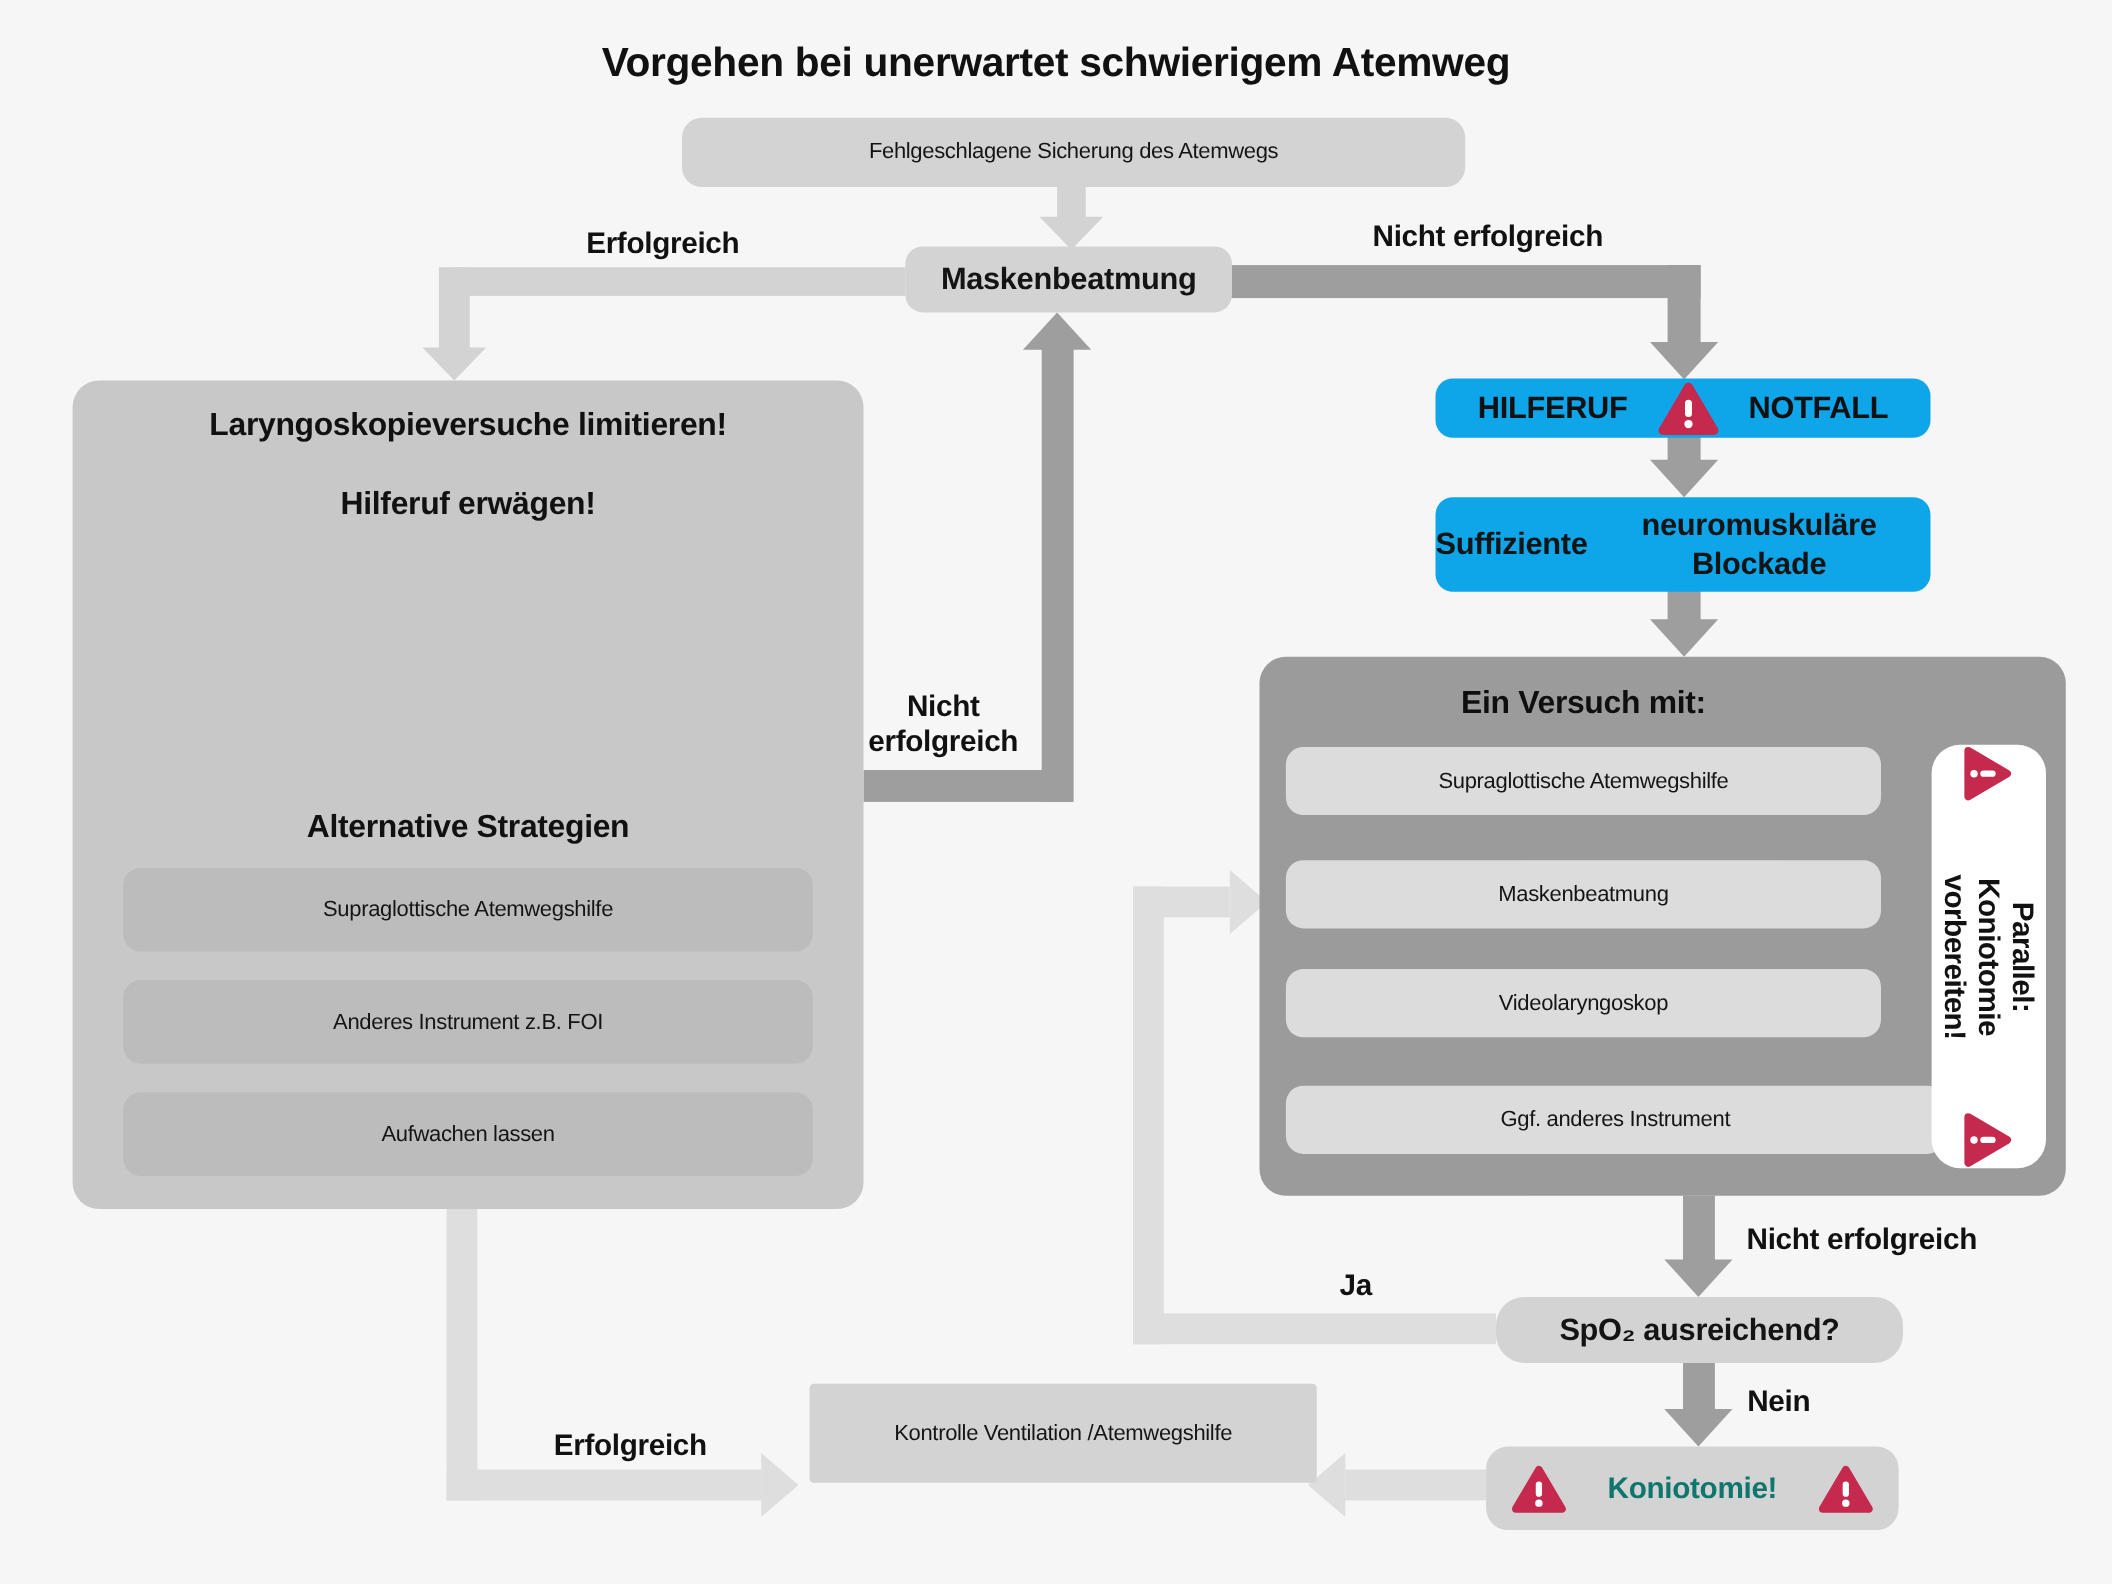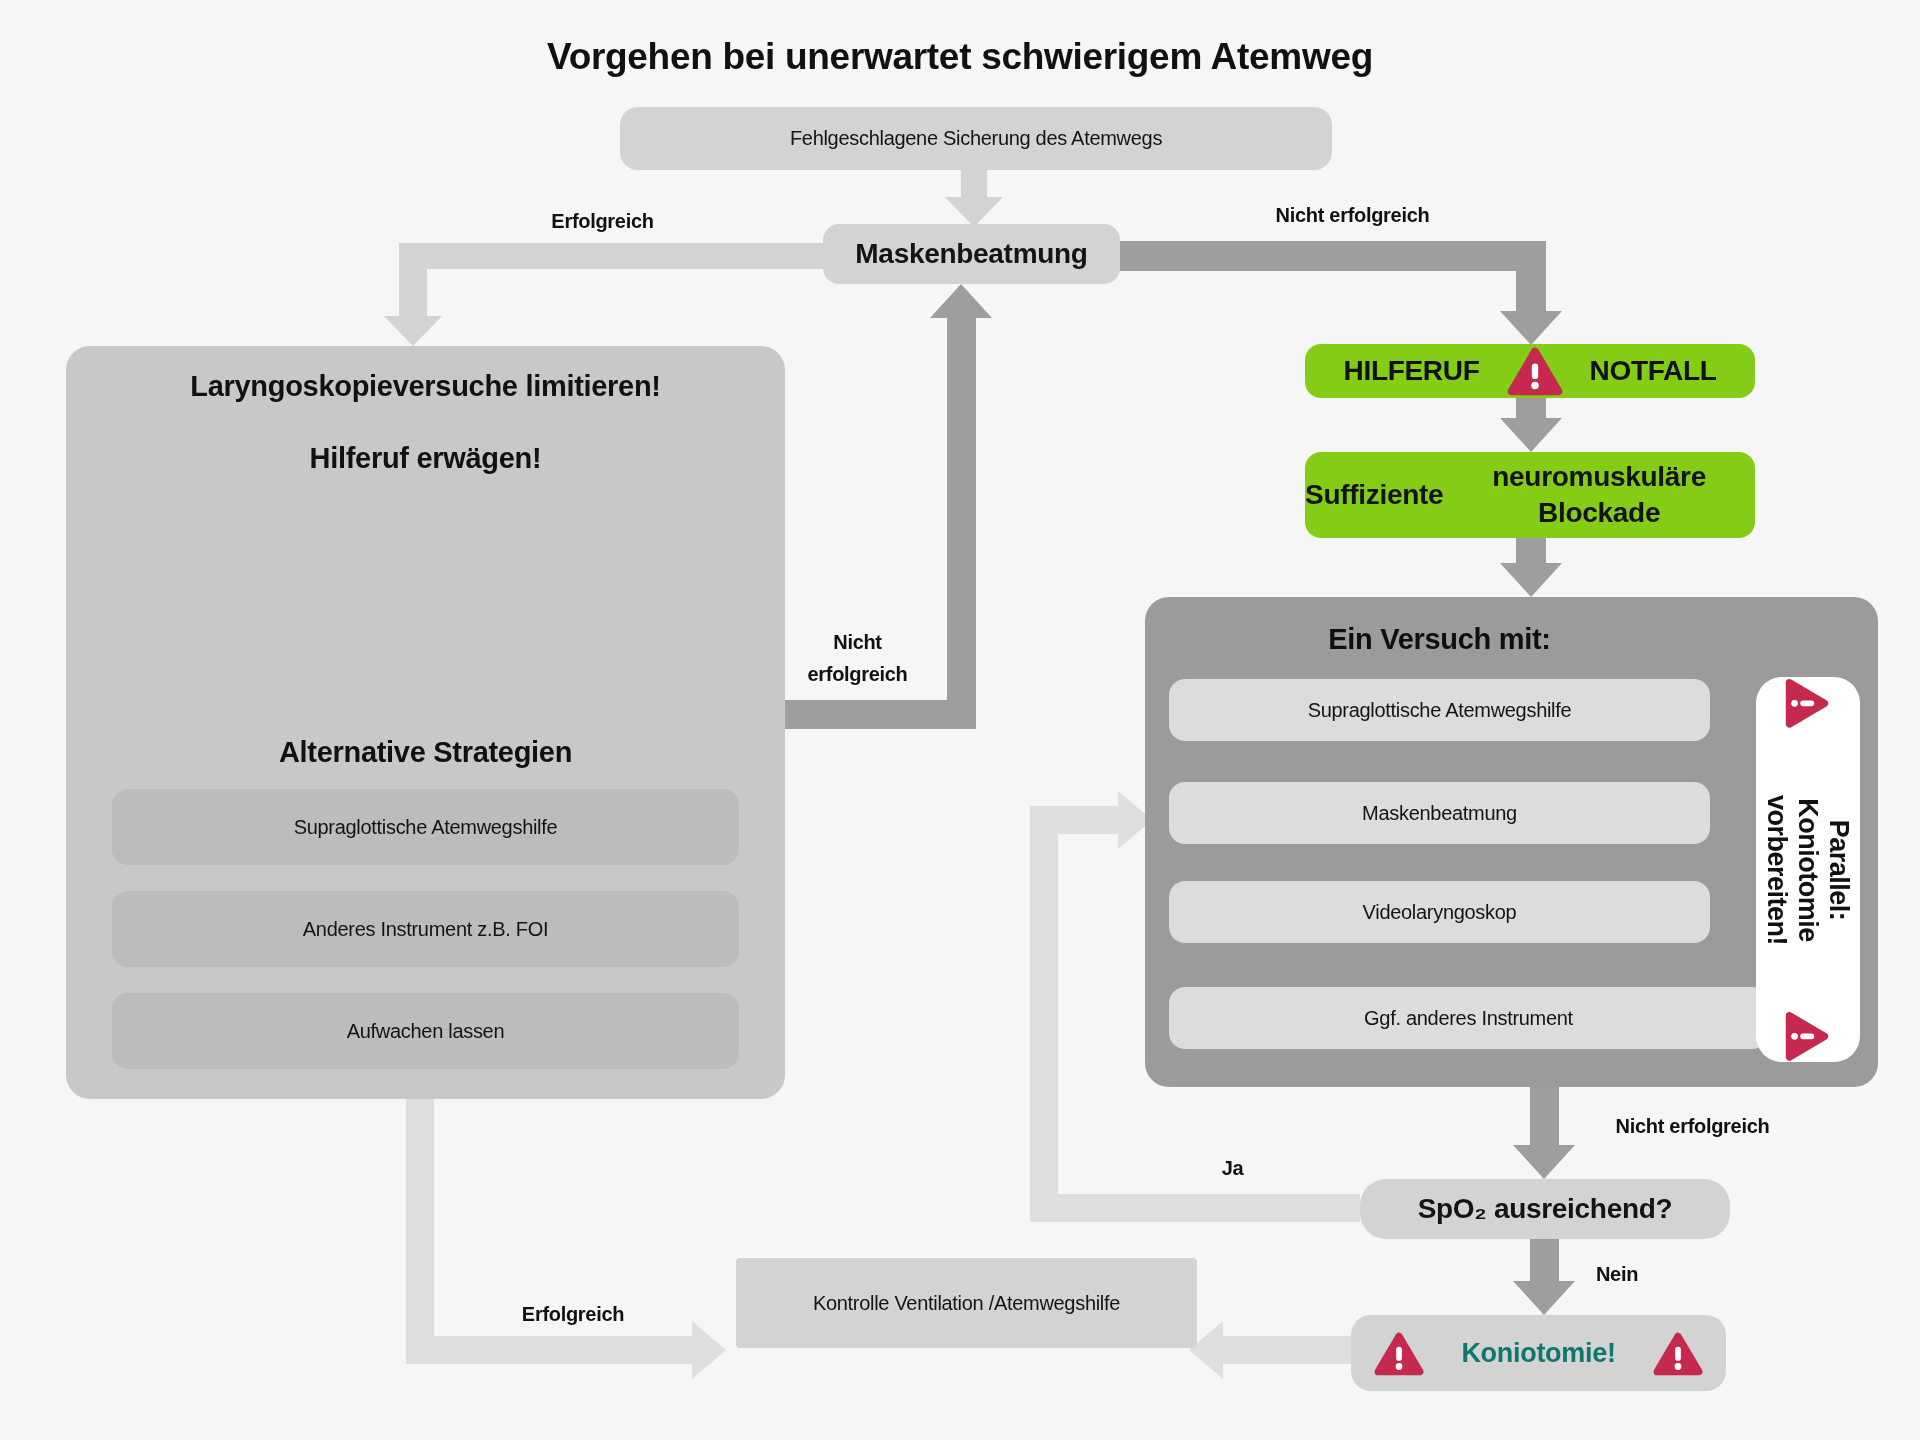--- a/index.html
+++ b/index.html
@@ -3,26 +3,26 @@
 <meta charset="utf-8">
 <style>
   html,body{margin:0;padding:0;background:#f6f6f6;}
   body{font-family:"Liberation Sans", sans-serif; letter-spacing:-0.3px; color:#141414;}
   #stage{position:relative;width:1920px;height:1440px;background:#f6f6f6;overflow:hidden;}
   .box{position:absolute;display:flex;align-items:center;justify-content:center;text-align:center;}
   .c-light{background:#d3d3d3;}
   .c-panel{background:#c8c8c8;}
   .c-inner-light{background:#e9e9e9;}
   .c-inner-mid{background:#bcbcbc;}
-  .c-dark{background:#84cc16;}
+  .c-dark{background:#0ea5e9;}
   .c-darker{background:#9b9b9b;}
   .c-rlight{background:#dcdcdc;}
   .t28{font-size:20px;font-weight:400;}
   .b28{font-size:28px;font-weight:700;}
-  .lbl{position:absolute;font-size:20px;font-weight:700;text-align:center;color:#111;z-index:4;line-height:32px;}
+  .lbl{position:absolute;font-size:27px;font-weight:700;text-align:center;color:#111;z-index:4;line-height:32px;}
   .seg{position:absolute;z-index:1;}
   .seg-dark{background:#9e9e9e;}
   .seg-light{background:#d3d3d3;}
   .seg-lighter{background:#dedede;}
   .ah{position:absolute;width:0;height:0;z-index:1;}
   .ah-down-dark{border-left:31px solid transparent;border-right:31px solid transparent;border-top:34px solid #9e9e9e;}
   .ah-up-dark{border-left:31px solid transparent;border-right:31px solid transparent;border-bottom:34px solid #9e9e9e;}
   .ah-down-light{border-left:29px solid transparent;border-right:29px solid transparent;border-top:30px solid #d3d3d3;}
   .ah-right-lighter{border-top:29px solid transparent;border-bottom:29px solid transparent;border-left:34px solid #dedede;}
   .ah-left-lighter{border-top:29px solid transparent;border-bottom:29px solid transparent;border-right:34px solid #dedede;}

